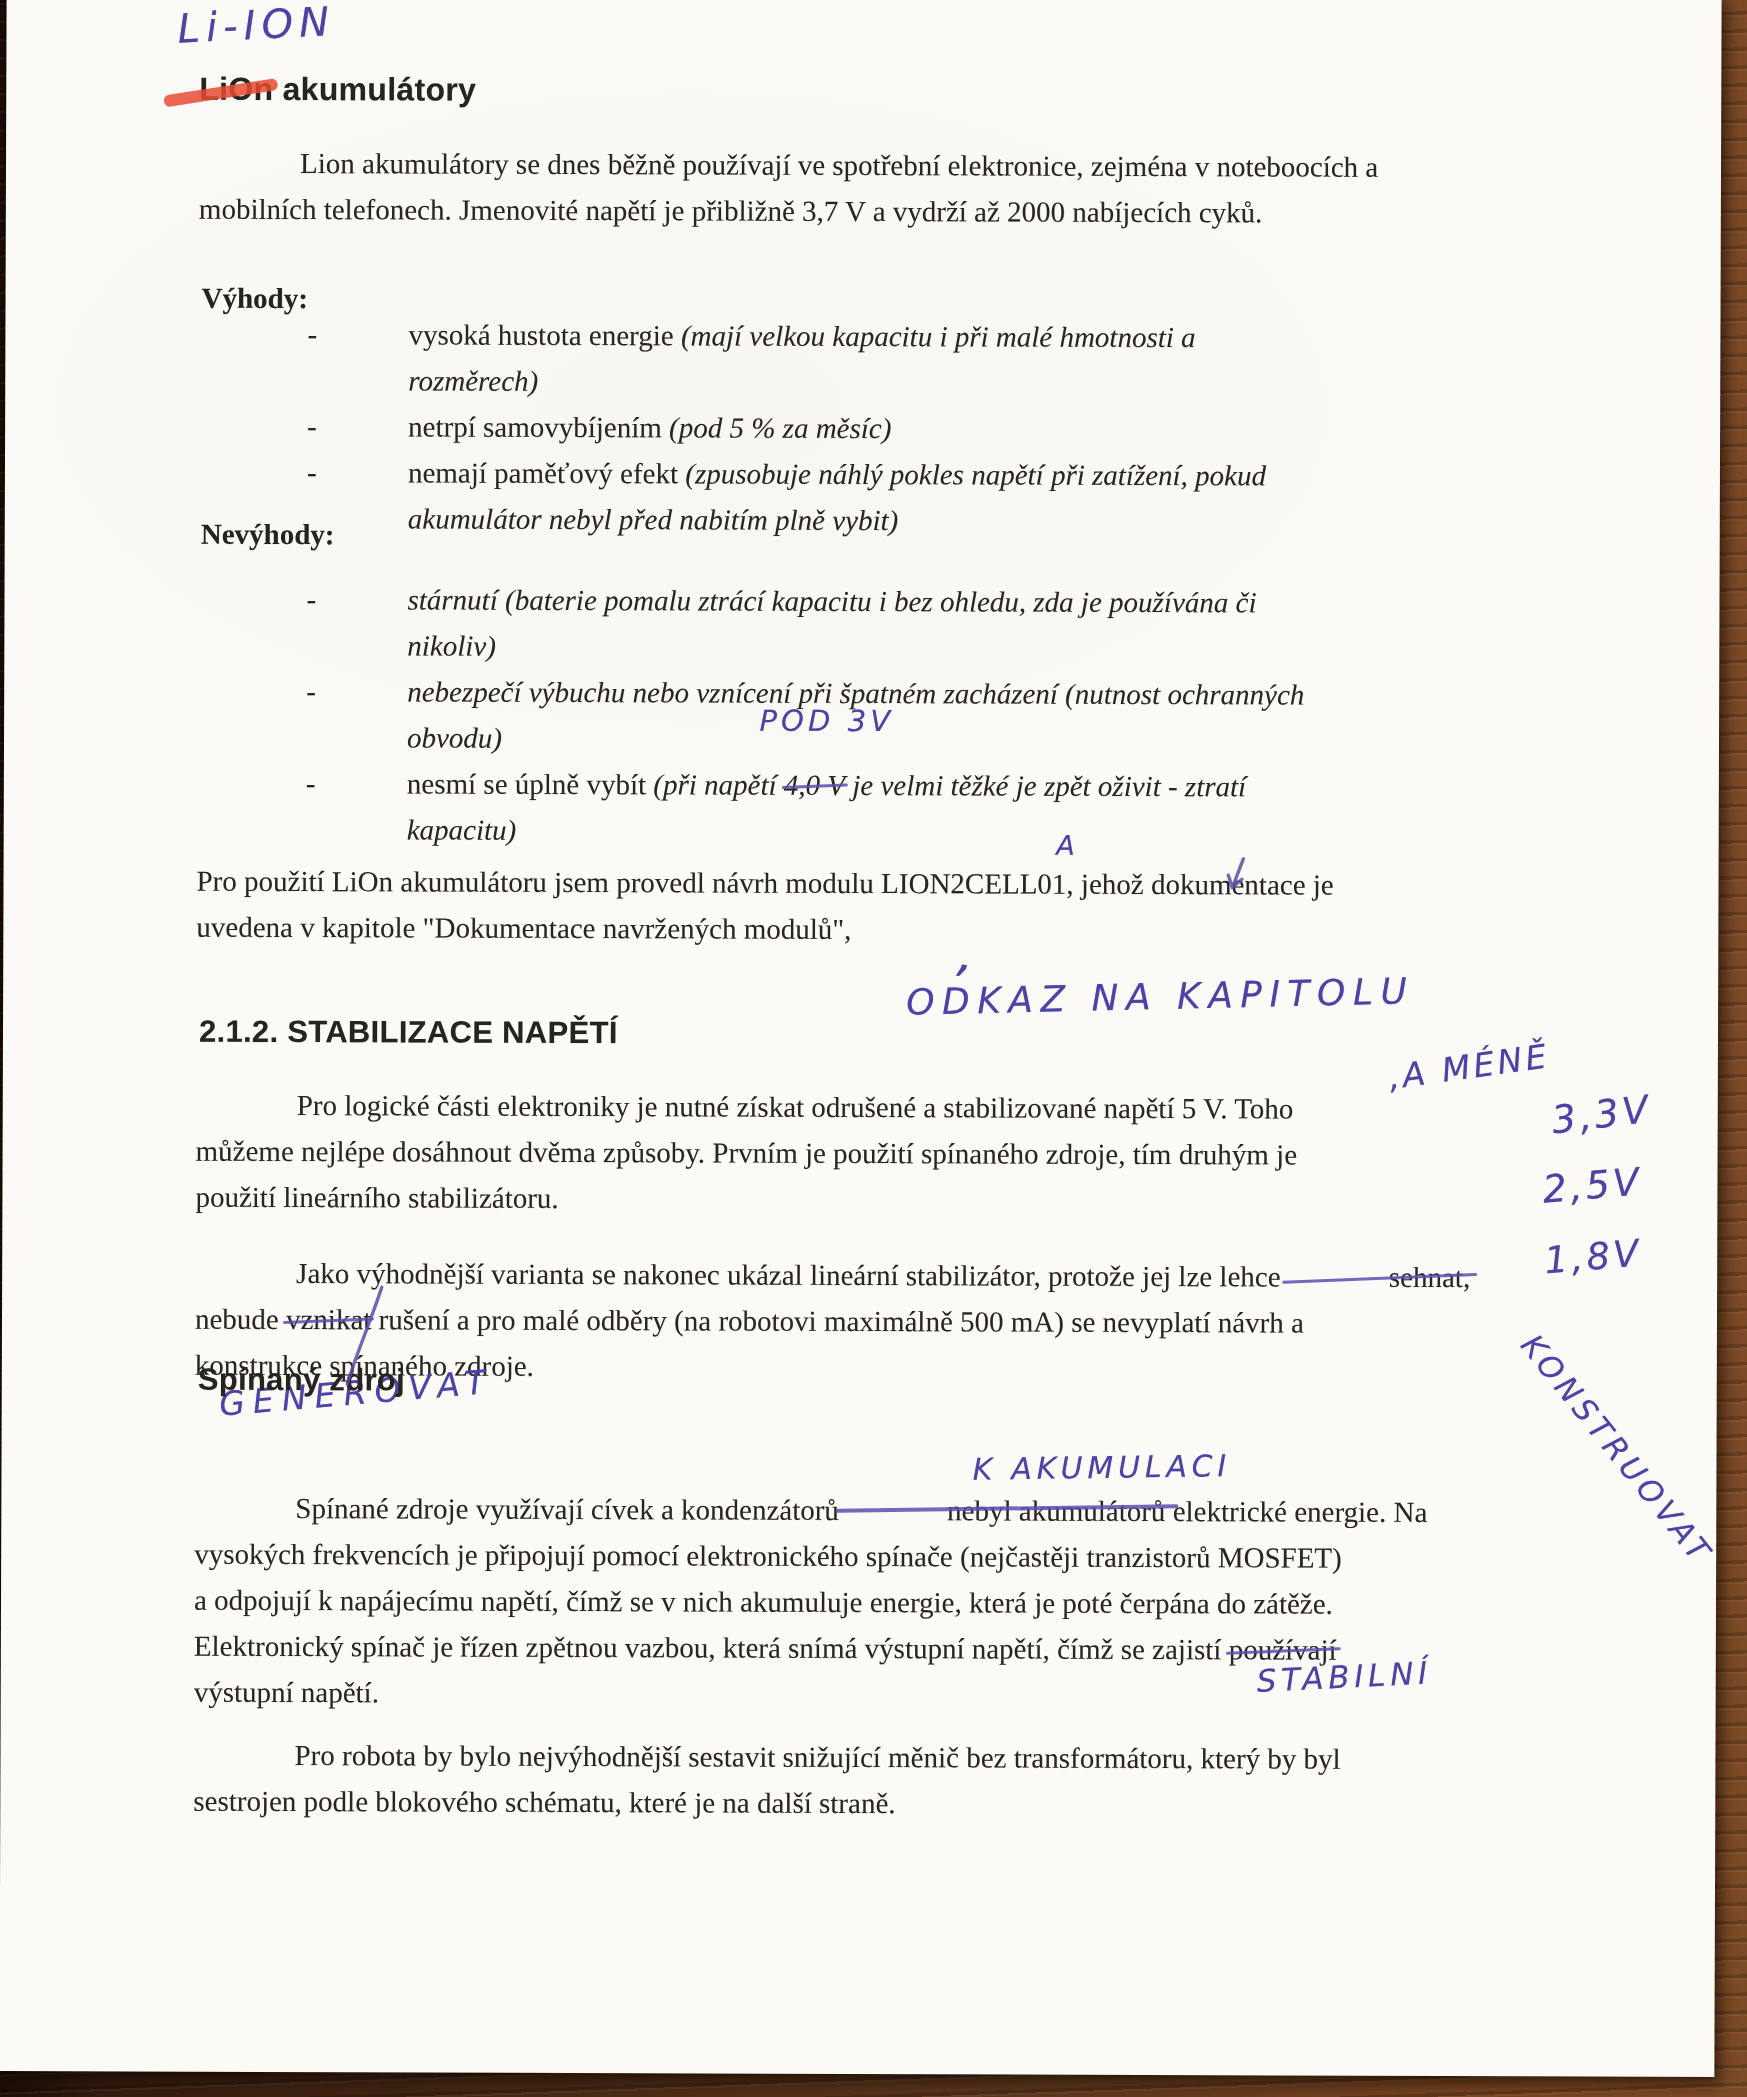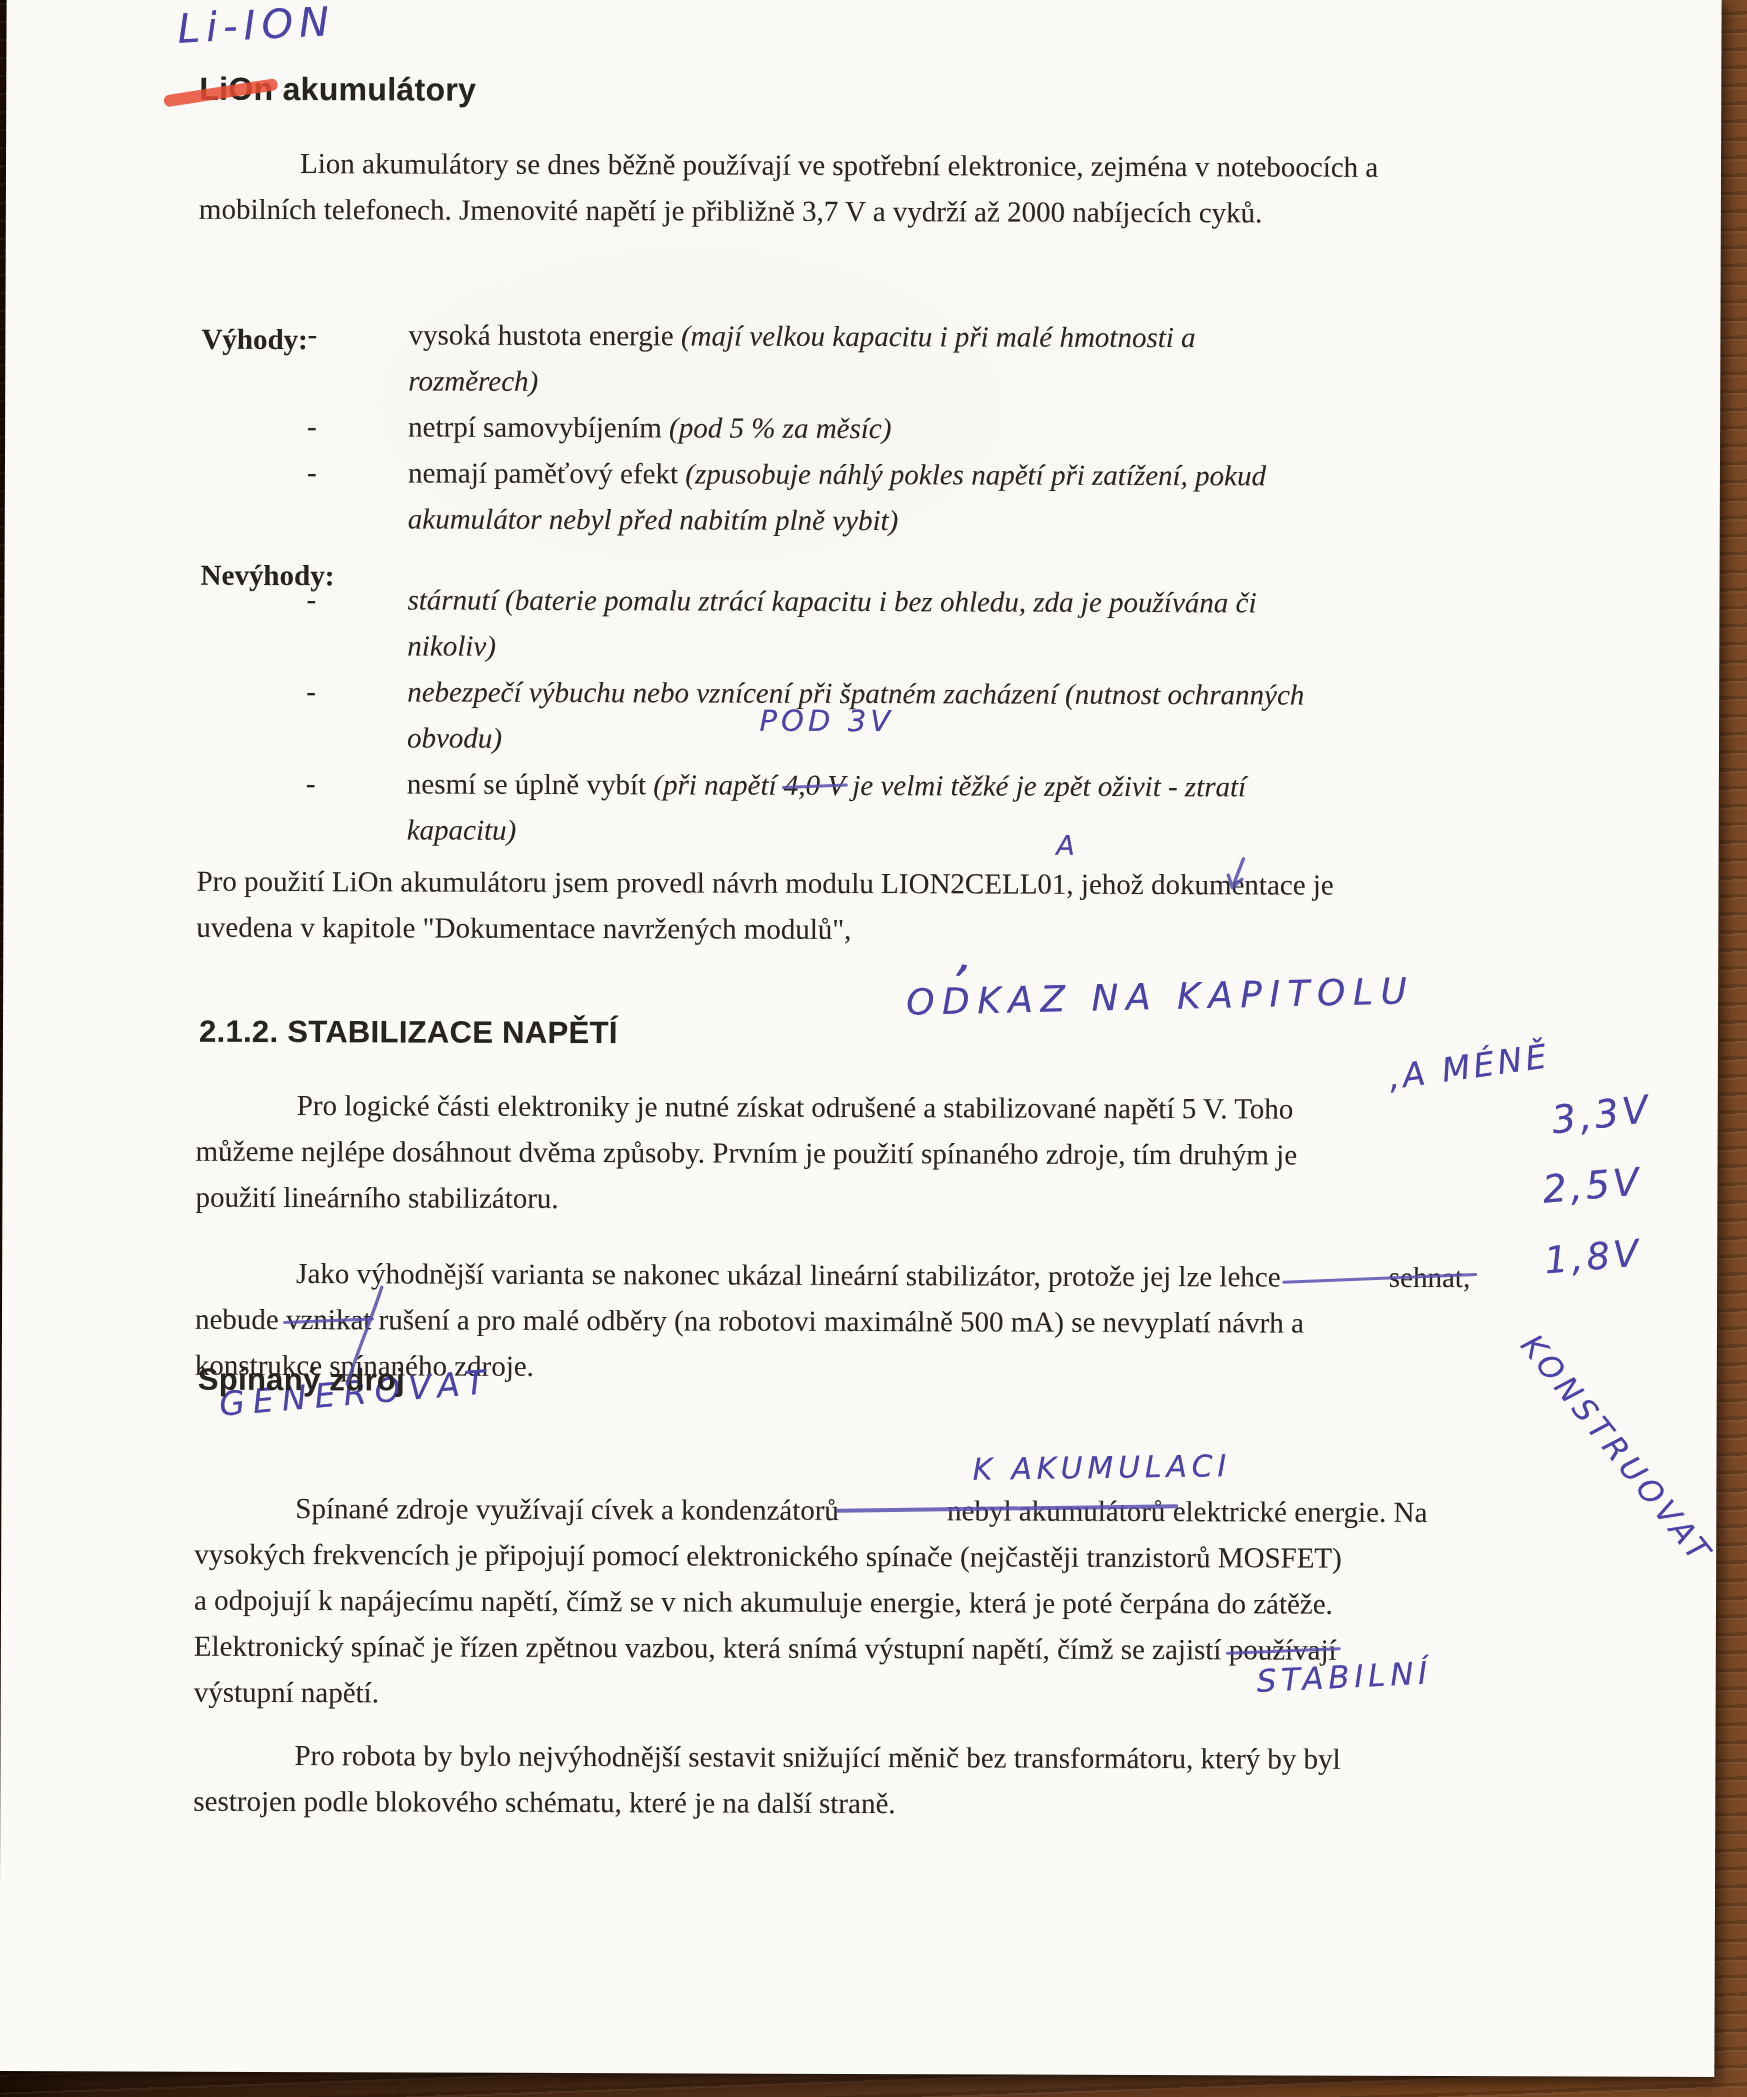--- a/index.html
+++ b/index.html
@@ -28,21 +28,21 @@
     font-family:"Liberation Serif", serif;
     font-size:29px; line-height:46px; color:var(--print);
     text-shadow:0.3px 0.3px 0 rgba(95,75,55,.28);
     margin:0; white-space:nowrap;
   }
   .ln{display:block; white-space:nowrap;}
   .indent .ln:first-child{text-indent:101px;}
   .it{font-style:italic;}
   .subhead{
     font-family:"Liberation Serif", serif; font-weight:bold;
-    font-size:29px; color:#262220; text-shadow:0.3px 0.3px 0 rgba(95,75,55,.28);margin-top:41px;
+    font-size:29px; color:#262220; text-shadow:0.3px 0.3px 0 rgba(95,75,55,.28);
   }
   .sans-head{
     font-family:"Liberation Sans", sans-serif; font-weight:bold;
     color:#262320; letter-spacing:0.3px; text-shadow:0.3px 0.3px 0 rgba(70,60,50,.3);
     white-space:nowrap;
   }
   
   .list{width:1161px;}
   .li{position:relative;}
   .dash{

